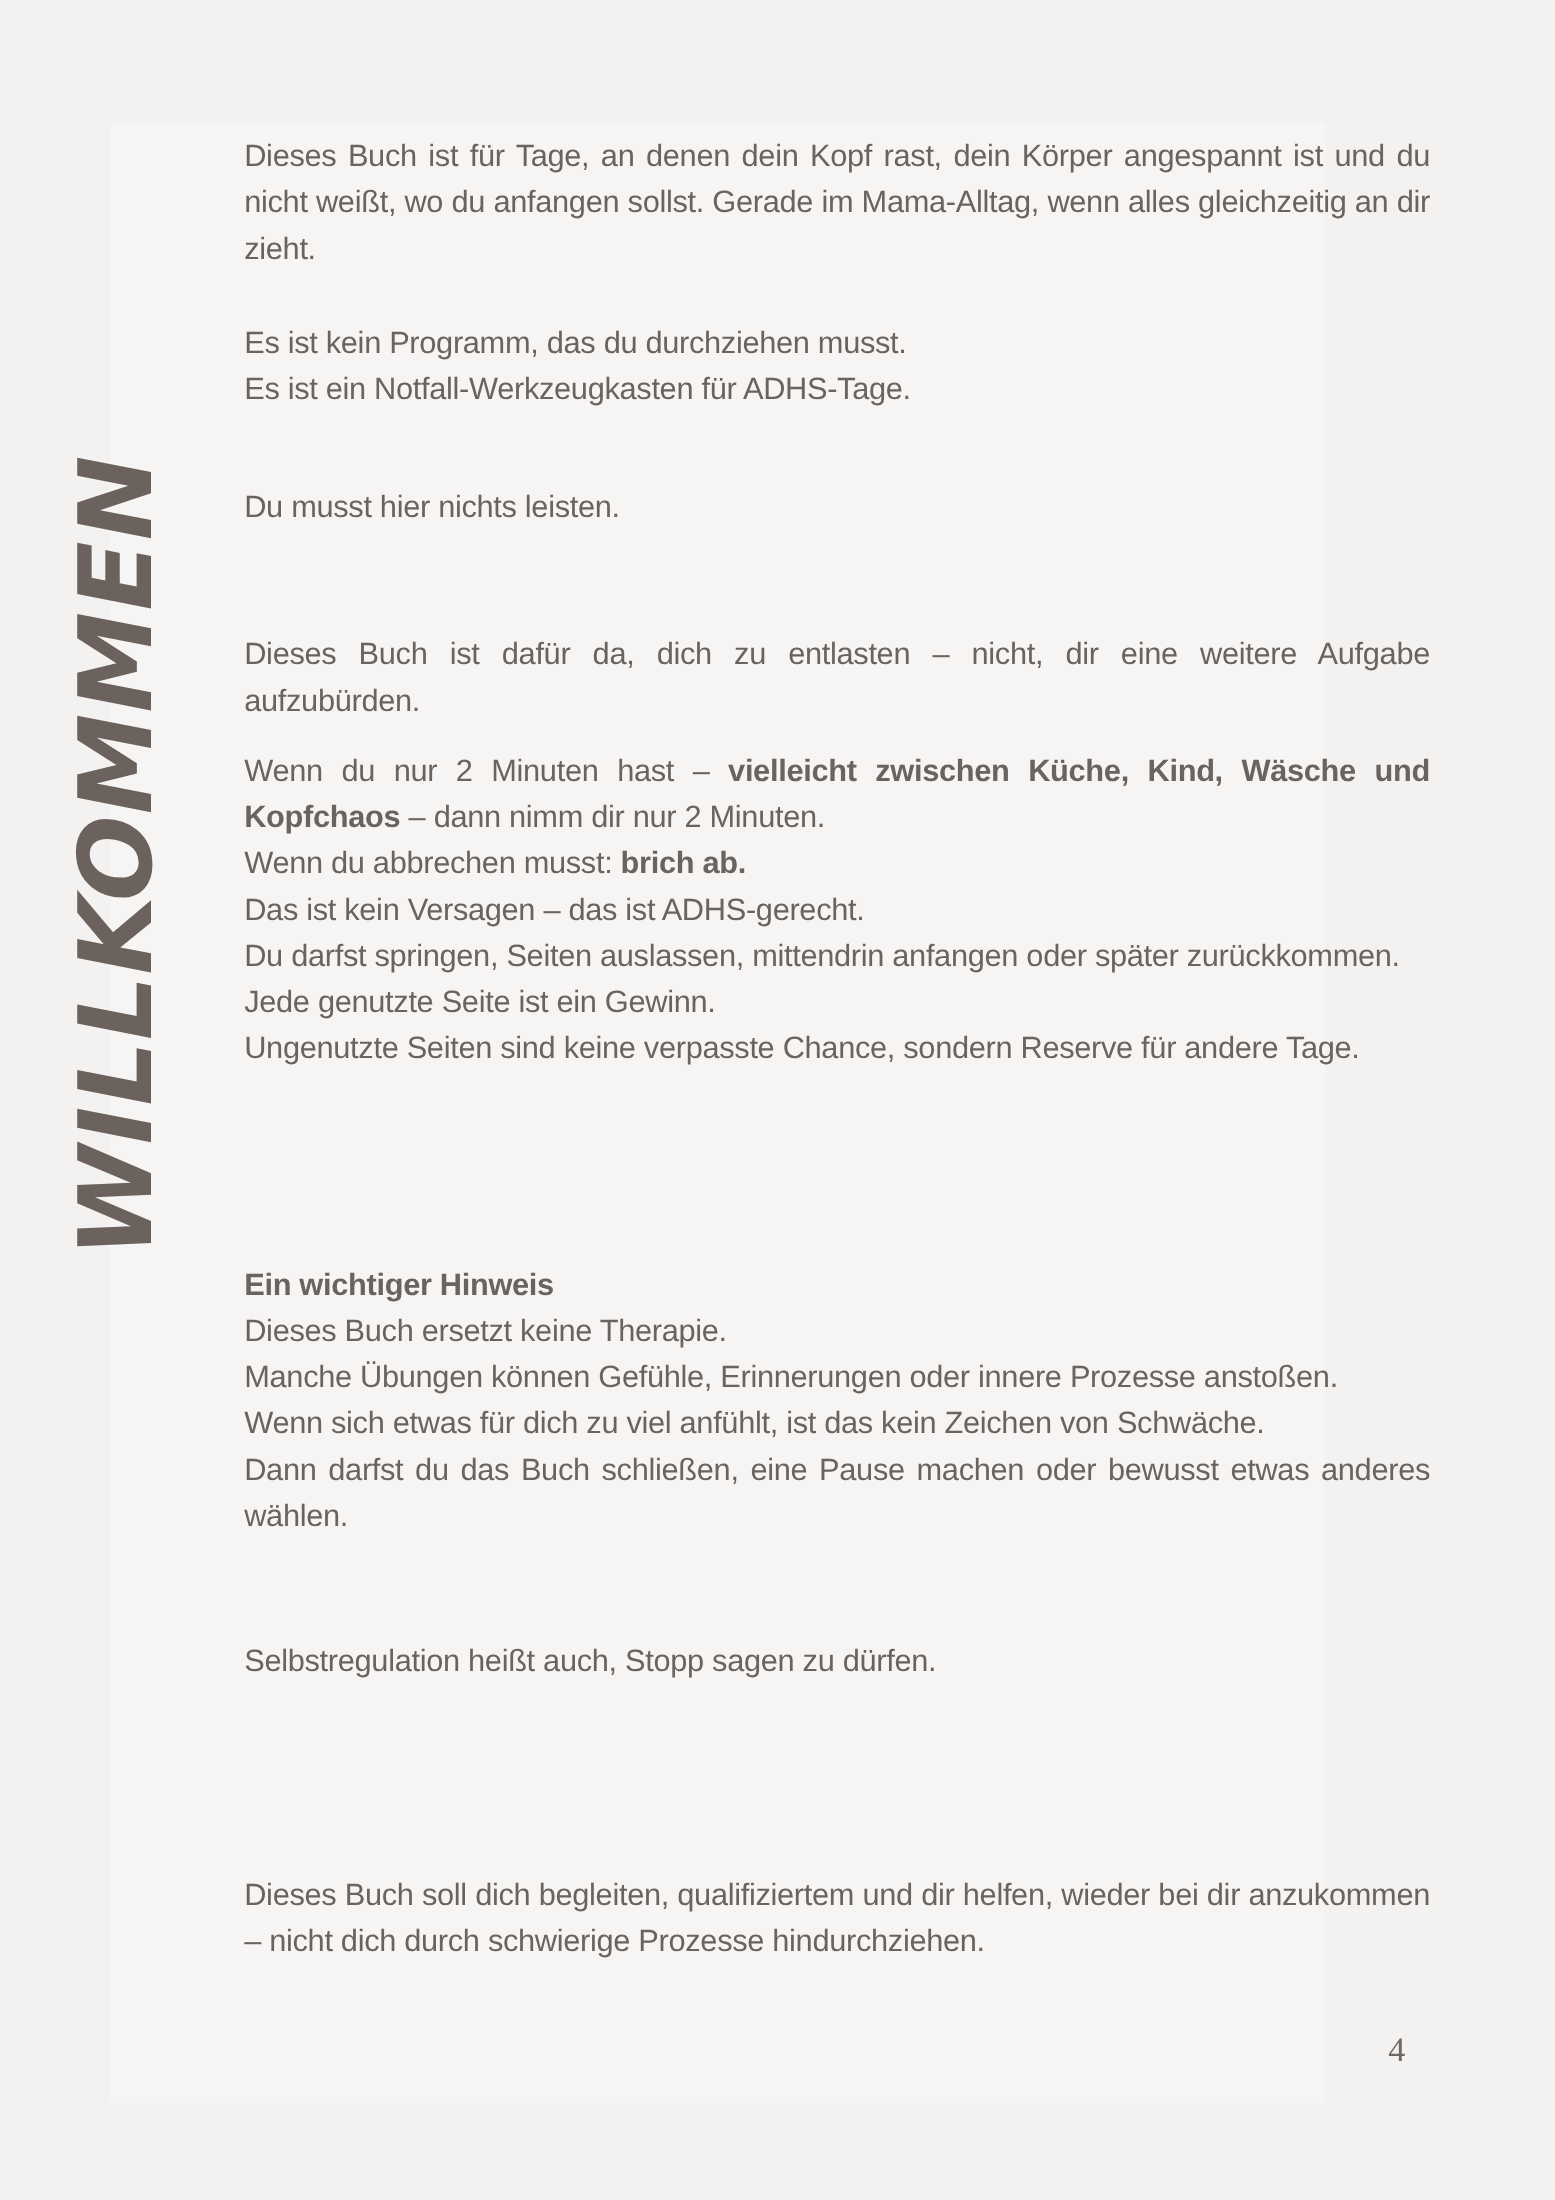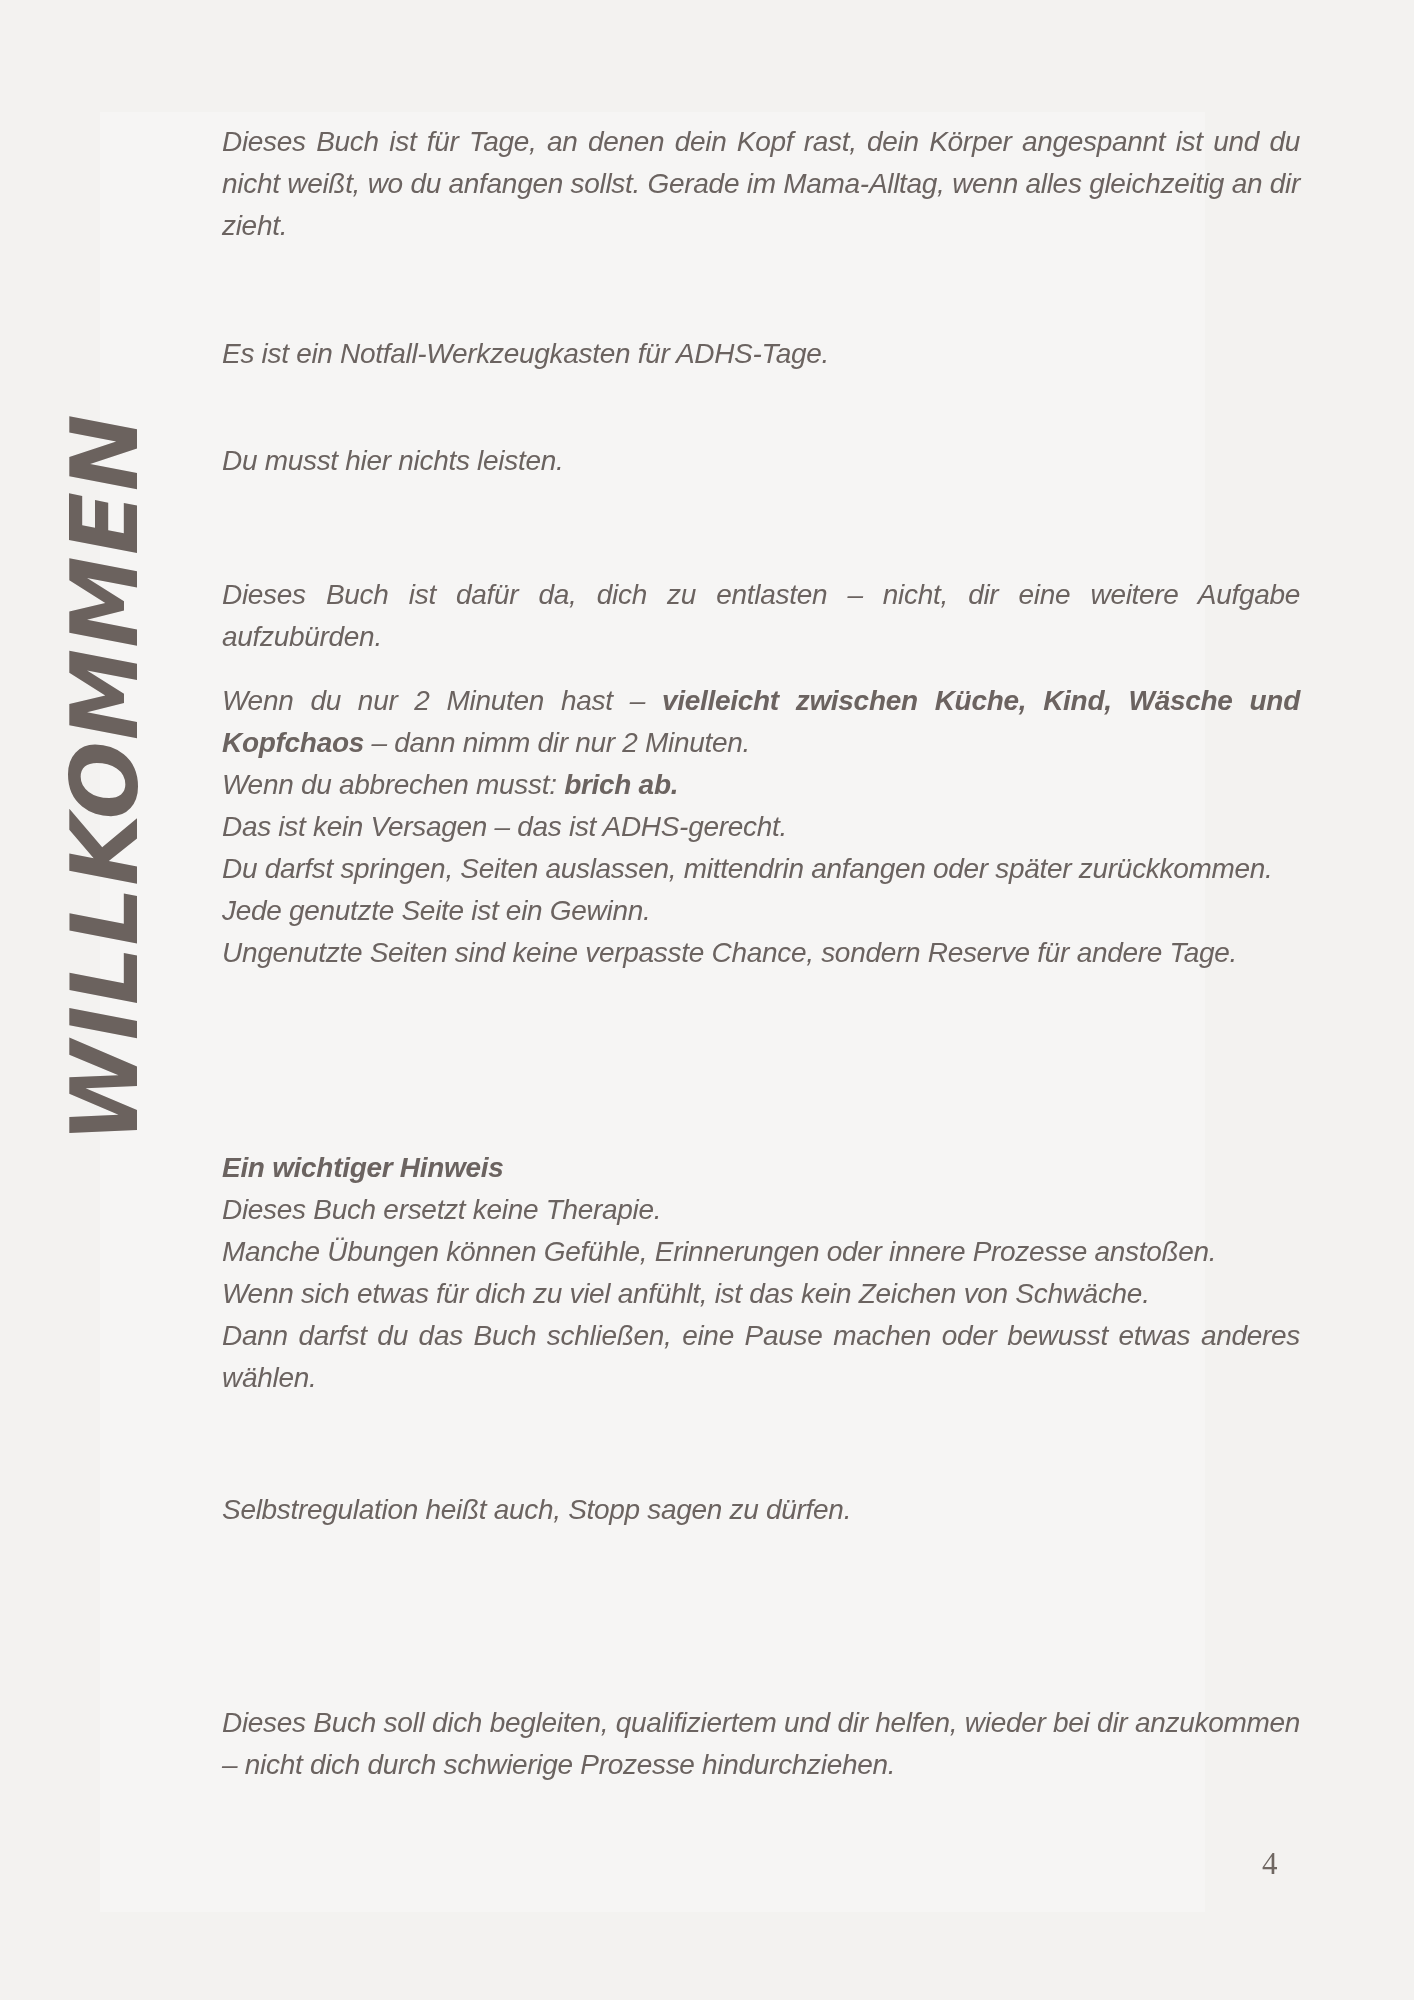--- a/index.html
+++ b/index.html
@@ -50,21 +50,20 @@
     font-size: 28px;
     line-height: 42px;
     letter-spacing: -0.3px;
   }
   .para {
     position: absolute;
     left: 0;
     width: 1078px;
     margin: 0;
     text-align: justify;
-    font-style: italic;
   }
   .bold { font-weight: 700; }
   .page-number {
     position: absolute;
     left: 1262px;
     top: 1846px;
     font-family: "Liberation Serif", "DejaVu Serif", serif;
     font-size: 31px;
     color: #6f6762;
   }
@@ -75,21 +74,21 @@
 <div class="page">
 
   <div class="inner-panel"></div>
 
   <div class="vertical-title">WILLKOMMEN</div>
 
   <div class="content">
 
     <p class="para" style="top:121px"><span>Dieses Buch ist für Tage, an denen dein Kopf rast, dein Körper angespannt ist und du nicht weißt, wo du anfangen sollst. Gerade im Mama-Alltag, wenn alles gleichzeitig an dir zieht.</span></p>
 
-    <p class="para" style="top:291px"><br><span>Es ist ein Notfall-Werkzeugkasten für ADHS-Tage.</span></p>
+    <p class="para" style="top:291px"><span>Es ist kein Programm, das du durchziehen musst.</span><br><span>Es ist ein Notfall-Werkzeugkasten für ADHS-Tage.</span></p>
 
     <p class="para" style="top:440px"><span>Du musst hier nichts leisten.</span><br></p>
 
     <p class="para" style="top:574px"><span>Dieses Buch ist dafür da, dich zu entlasten – nicht, dir eine weitere Aufgabe aufzubürden.</span></p>
 
     <p class="para" style="top:680px"><span>Wenn du nur 2 Minuten hast – </span><span class="bold">vielleicht zwischen Küche, Kind, Wäsche und Kopfchaos</span><span> – dann nimm dir nur 2 Minuten.</span><br><span>Wenn du abbrechen musst: </span><span class="bold">brich ab.</span><br><span>Das ist kein Versagen – das ist ADHS-gerecht.</span><br><span>Du darfst springen, Seiten auslassen, mittendrin anfangen oder später zurückkommen.</span><br><span>Jede genutzte Seite ist ein Gewinn.</span><br><span>Ungenutzte Seiten sind keine verpasste Chance, sondern Reserve für andere Tage.</span></p>
 
     <p class="para" style="top:1147px"><span class="bold">Ein wichtiger Hinweis</span><br><span>Dieses Buch ersetzt keine Therapie.</span><br><span>Manche Übungen können Gefühle, Erinnerungen oder innere Prozesse anstoßen.</span><br><span>Wenn sich etwas für dich zu viel anfühlt, ist das kein Zeichen von Schwäche.</span><br><span>Dann darfst du das Buch schließen, eine Pause machen oder bewusst etwas anderes wählen.</span></p>
 
     <p class="para" style="top:1489px"><span>Selbstregulation heißt auch, Stopp sagen zu dürfen.</span><br></p>

